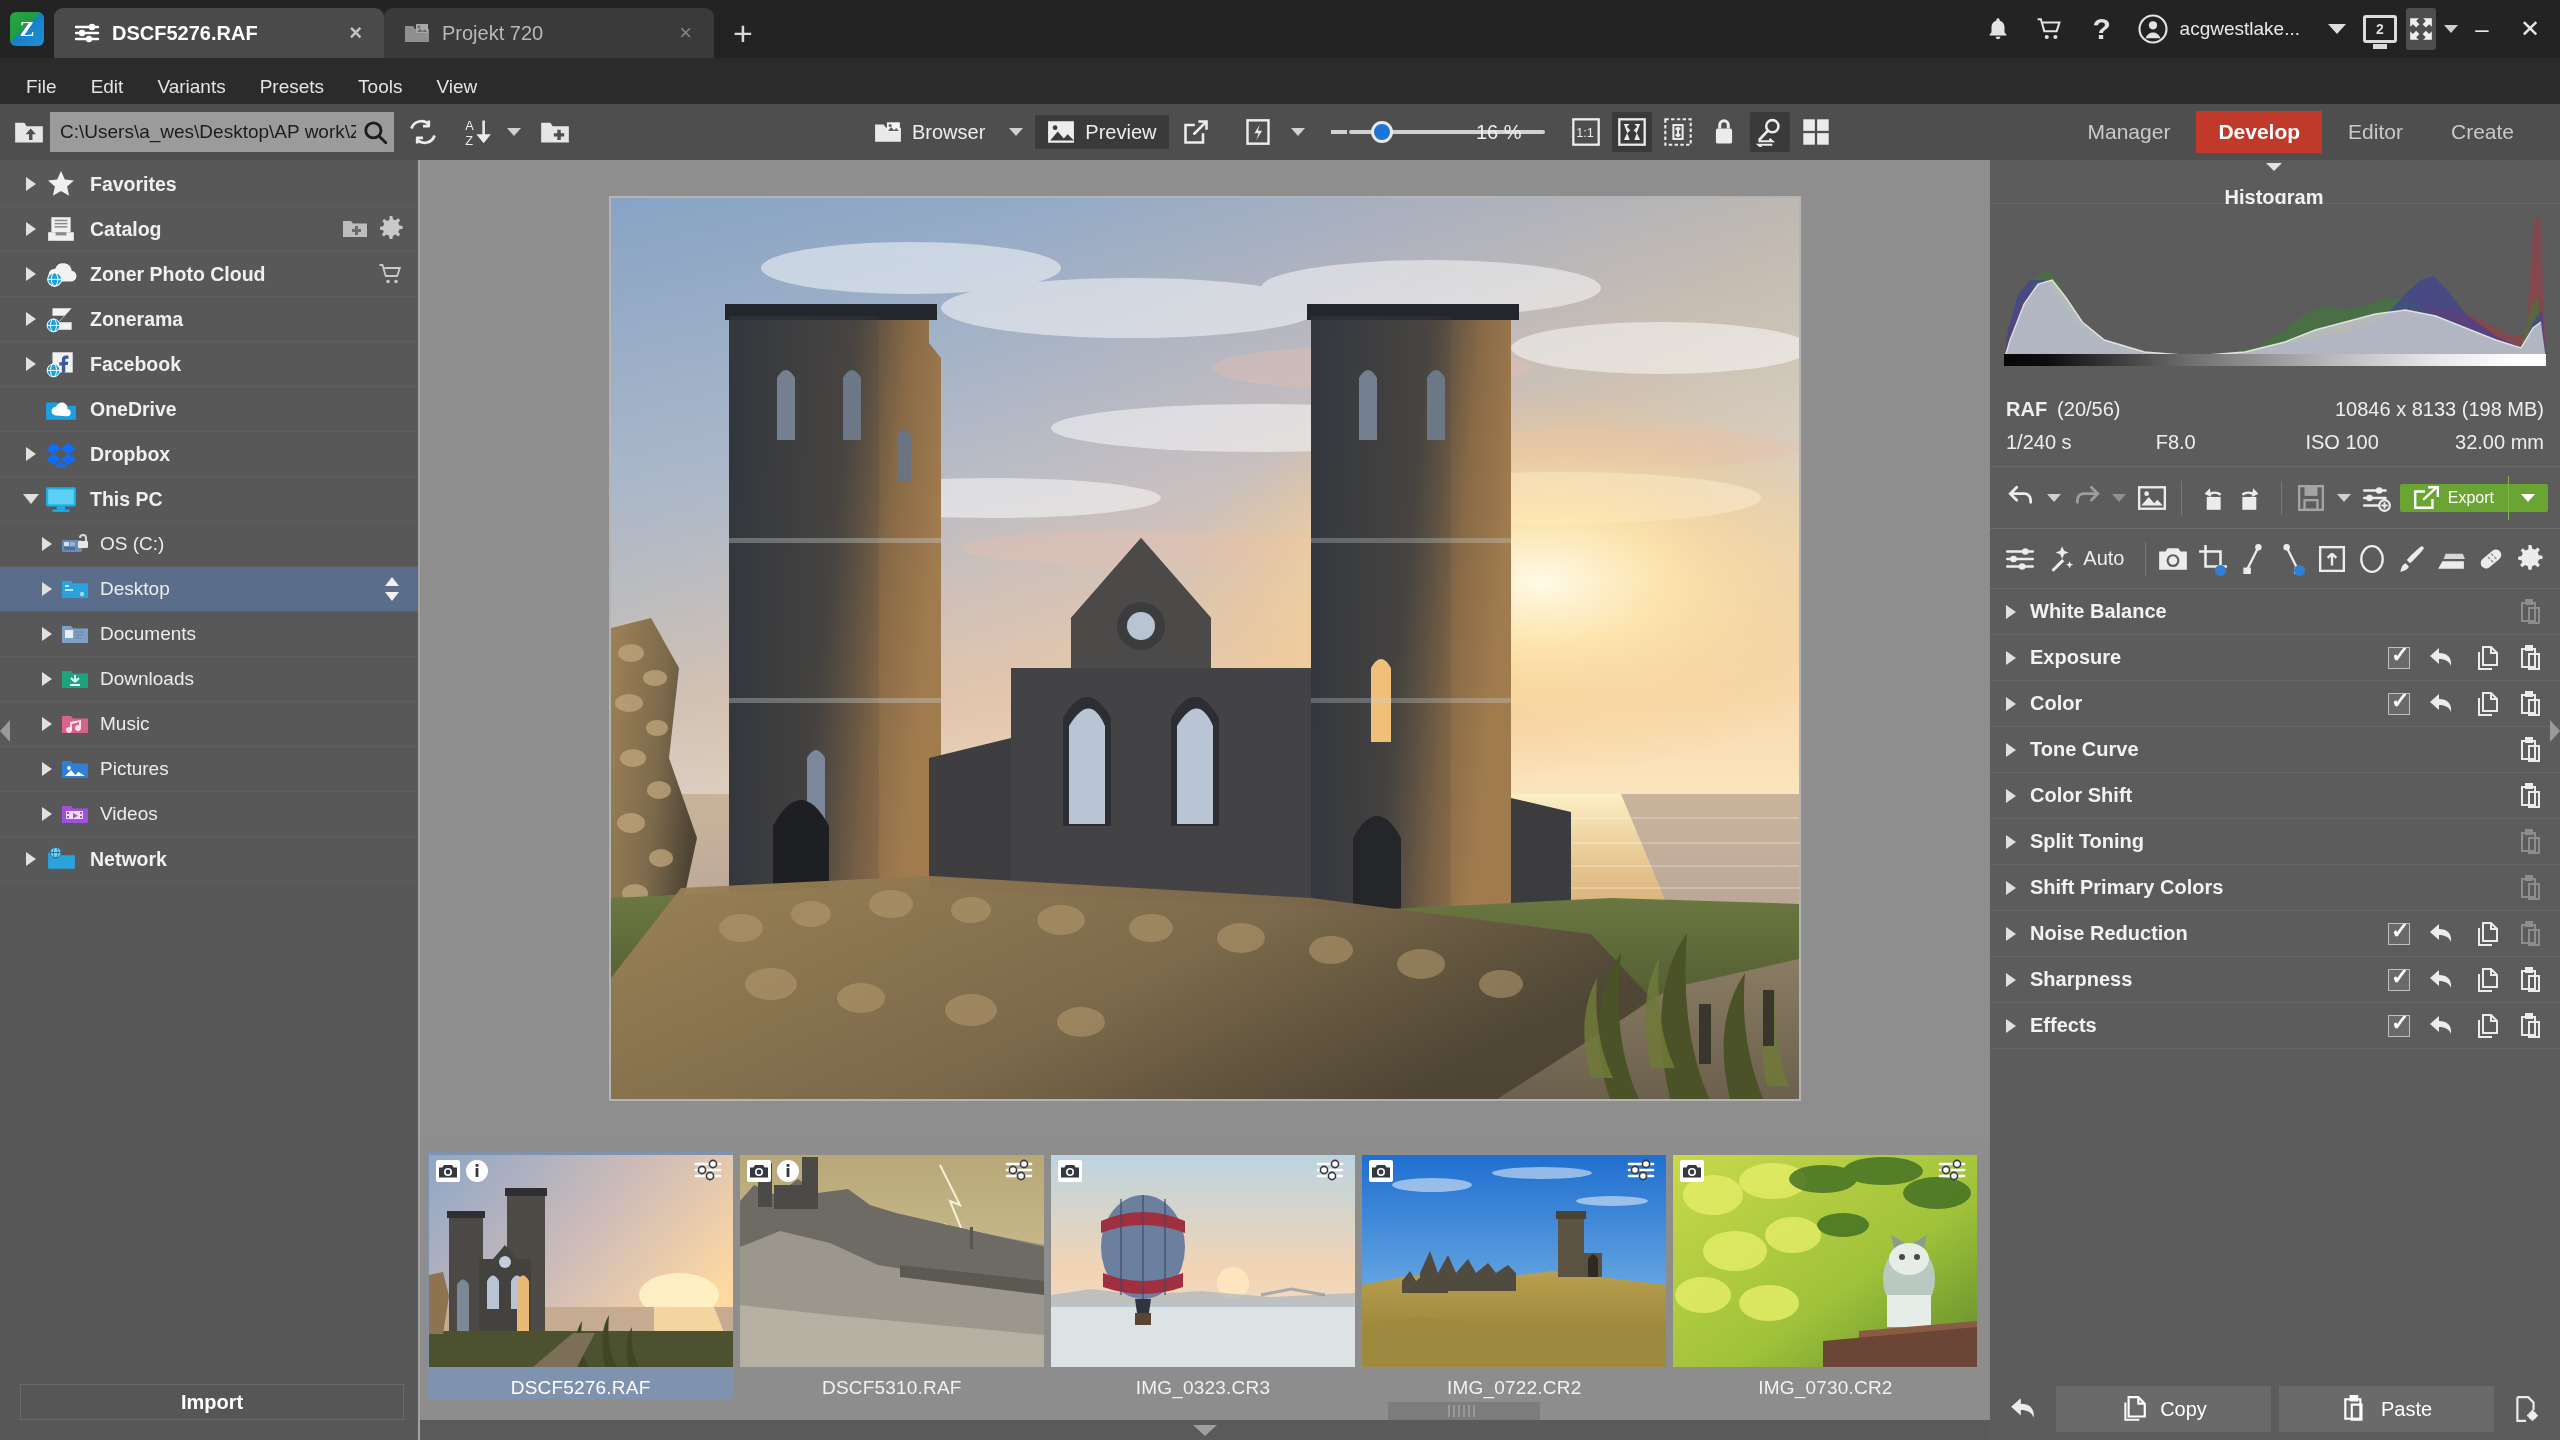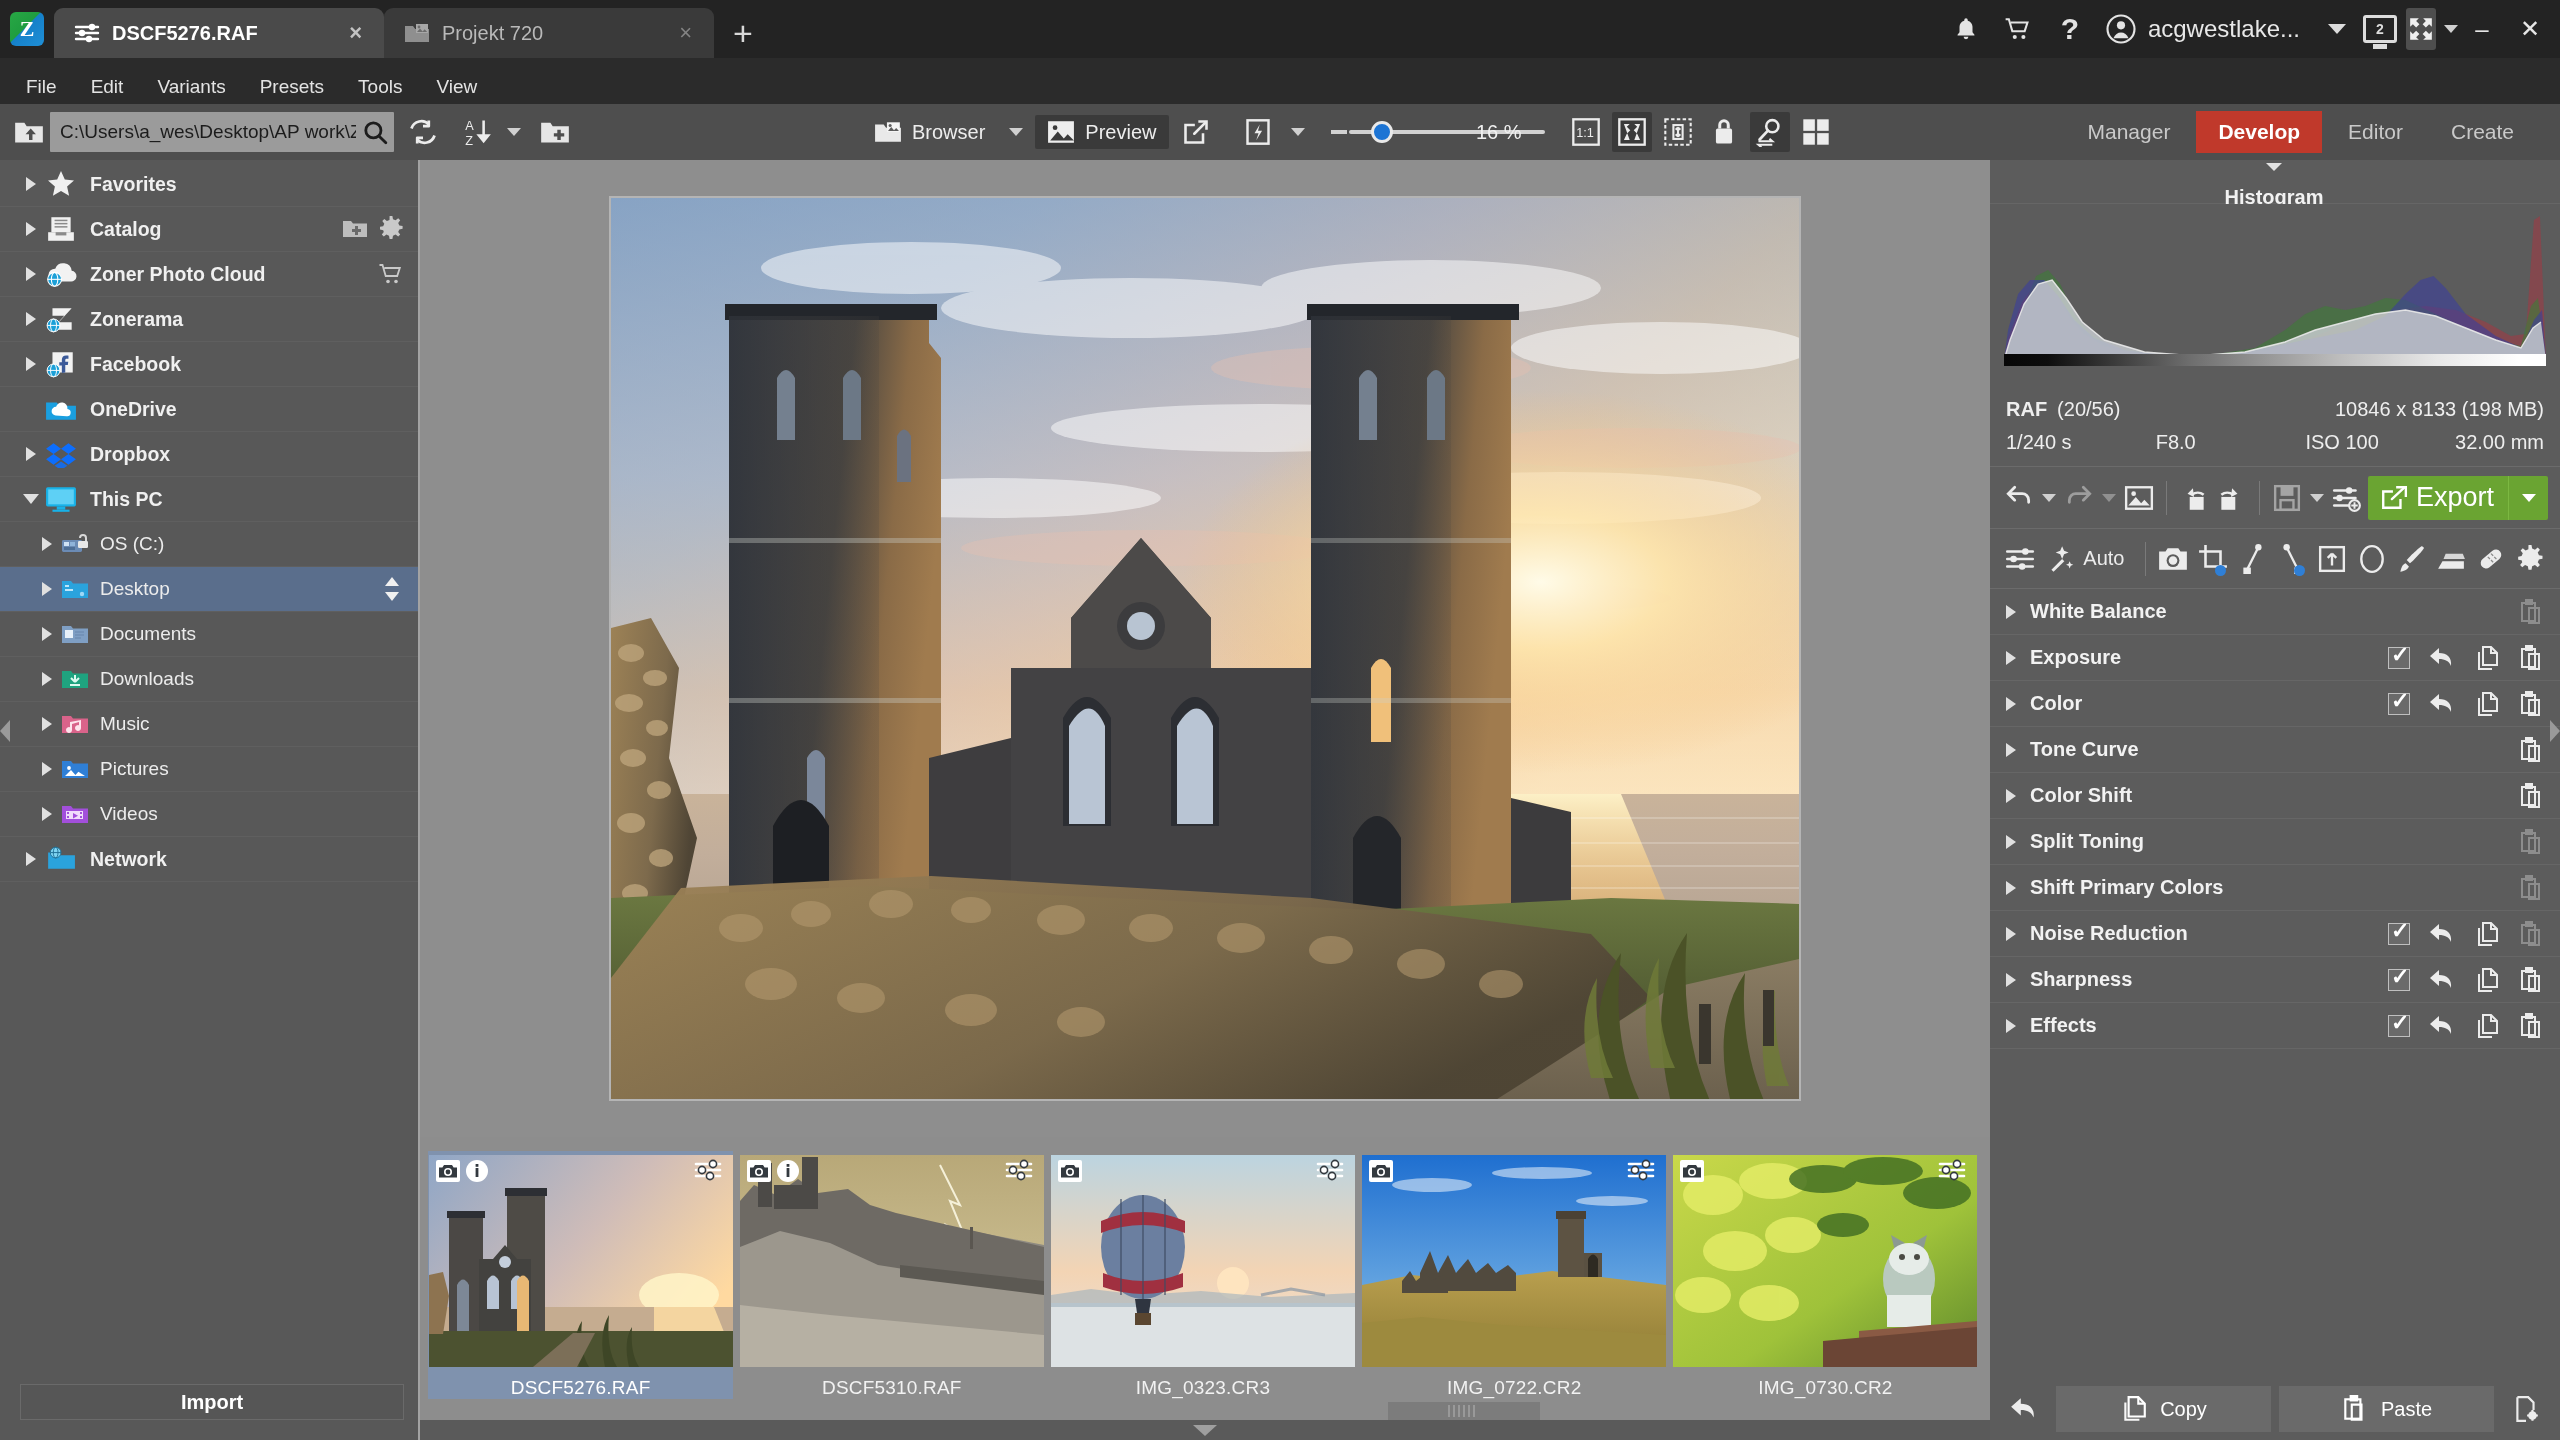--- a/index.html
+++ b/index.html
@@ -36,21 +36,21 @@
   .tab.inactive { background: #3a3a3a; color: #b9b9b9; }
   .tab .tab-title { flex: 1; white-space: nowrap; }
   .tab .tab-close { font-size: 22px; color: #cfcfcf; opacity: .9; padding: 0 4px; }
   .tab.inactive .tab-close { color: #8b8b8b; }
   .tab-icon { width: 26px; height: 24px; flex: 0 0 26px; }
   .newtab { width: 58px; height: 50px; display:flex; align-items:center; justify-content:center;
     font-size: 34px; color: #d8d8d8; font-weight: 300; }
 
   .title-right { margin-left: auto; display: flex; align-items: center; gap: 0; height: 58px; padding-right: 6px; }
   .tb-btn { width: 52px; height: 52px; display:flex; align-items:center; justify-content:center; color:#e0e0e0; }
-  .acct { display: flex; align-items: center; gap: 12px; padding: 0 8px 0 10px; font-size: 24px; color: #e8e8e8; }
+  .acct { display: flex; align-items: center; gap: 12px; padding: 0 8px 0 10px; font-size: 19px; color: #e8e8e8; }
   .caret-dn { width:0;height:0;border-left:9px solid transparent;border-right:9px solid transparent;border-top:10px solid #dcdcdc; }
   .caret-sm { width:0;height:0;border-left:7px solid transparent;border-right:7px solid transparent;border-top:8px solid #d0d0d0; }
   .monitor-badge { position: relative; width: 34px; height: 28px; border: 3px solid #dcdcdc; border-radius: 3px;
      display:flex;align-items:center;justify-content:center;font-size:14px;font-weight:bold;color:#dcdcdc; }
   .monitor-badge::after { content:''; position:absolute; bottom:-9px; left:50%; transform:translateX(-50%);
      width:14px;height:5px;background:#dcdcdc; }
   .expand-btn { background:#4e4e4e; border-radius:3px; width:48px;height:42px; display:flex;align-items:center;justify-content:center; }
   .win-btn { width: 48px; height: 52px; display:flex;align-items:center;justify-content:center;font-size:24px;color:#e6e6e6; }
 
   
@@ -145,22 +145,22 @@
   .meta1 b { font-weight: bold; margin-right: 10px; }
   .meta2 { display:flex; padding: 10px 16px 12px 16px; font-size: 20px; color:#eeeeee; border-bottom:1px solid #6b6b6b; }
   .meta2 span { flex: 1; }
   .meta2 span:nth-child(2){ text-align:left; }
   .meta2 span:nth-child(3){ text-align:left; }
   .meta2 span:last-child{ text-align:right; flex:0 0 auto; }
 
   .editbar { height: 62px; display:flex; align-items:center; gap: 2px; padding: 0 12px; border-bottom:1px solid #6b6b6b; }
   .eb-ico { width: 40px; height: 44px; display:flex;align-items:center;justify-content:center; color:#eaeaea; }
   .eb-sep { width: 1px; height: 34px; background:#7a7a7a; margin: 0 8px; }
-  .exportbtn { margin-left: 2px; height: 44px; background: #6aa432; display:flex; align-items:center;
-     border-radius: 2px; color:#fff; font-size: 27px; }
+  .exportbtn { margin-left: 2px; height: 28px; background: #6aa432; display:flex; align-items:center;
+     border-radius: 2px; color:#fff; font-size: 16px; }
   .exportbtn .lbl { padding: 0 14px 0 8px; }
   .exportbtn .dd { width: 40px; height: 44px; display:flex;align-items:center;justify-content:center; border-left:1px solid #7cb842; }
 
   .toolsrow { height: 60px; display:flex; align-items:center; gap: 4px; padding: 0 12px; border-bottom:1px solid #6b6b6b; }
   .tr-ico { width: 42px; height: 44px; display:flex;align-items:center;justify-content:center; color:#ececec; position:relative; }
   .auto-lbl { font-size: 20px; color:#ececec; padding: 0 10px 0 2px; }
   .bluedot { position:absolute; bottom: 5px; right: 5px; width: 11px; height: 11px; border-radius:50%; background:#2f7fd6; }
 
   .sections { flex: 1; overflow: hidden; }
   .srow { height: 46px; display:flex; align-items:center; padding-left: 16px; font-size: 20px; font-weight: bold;

